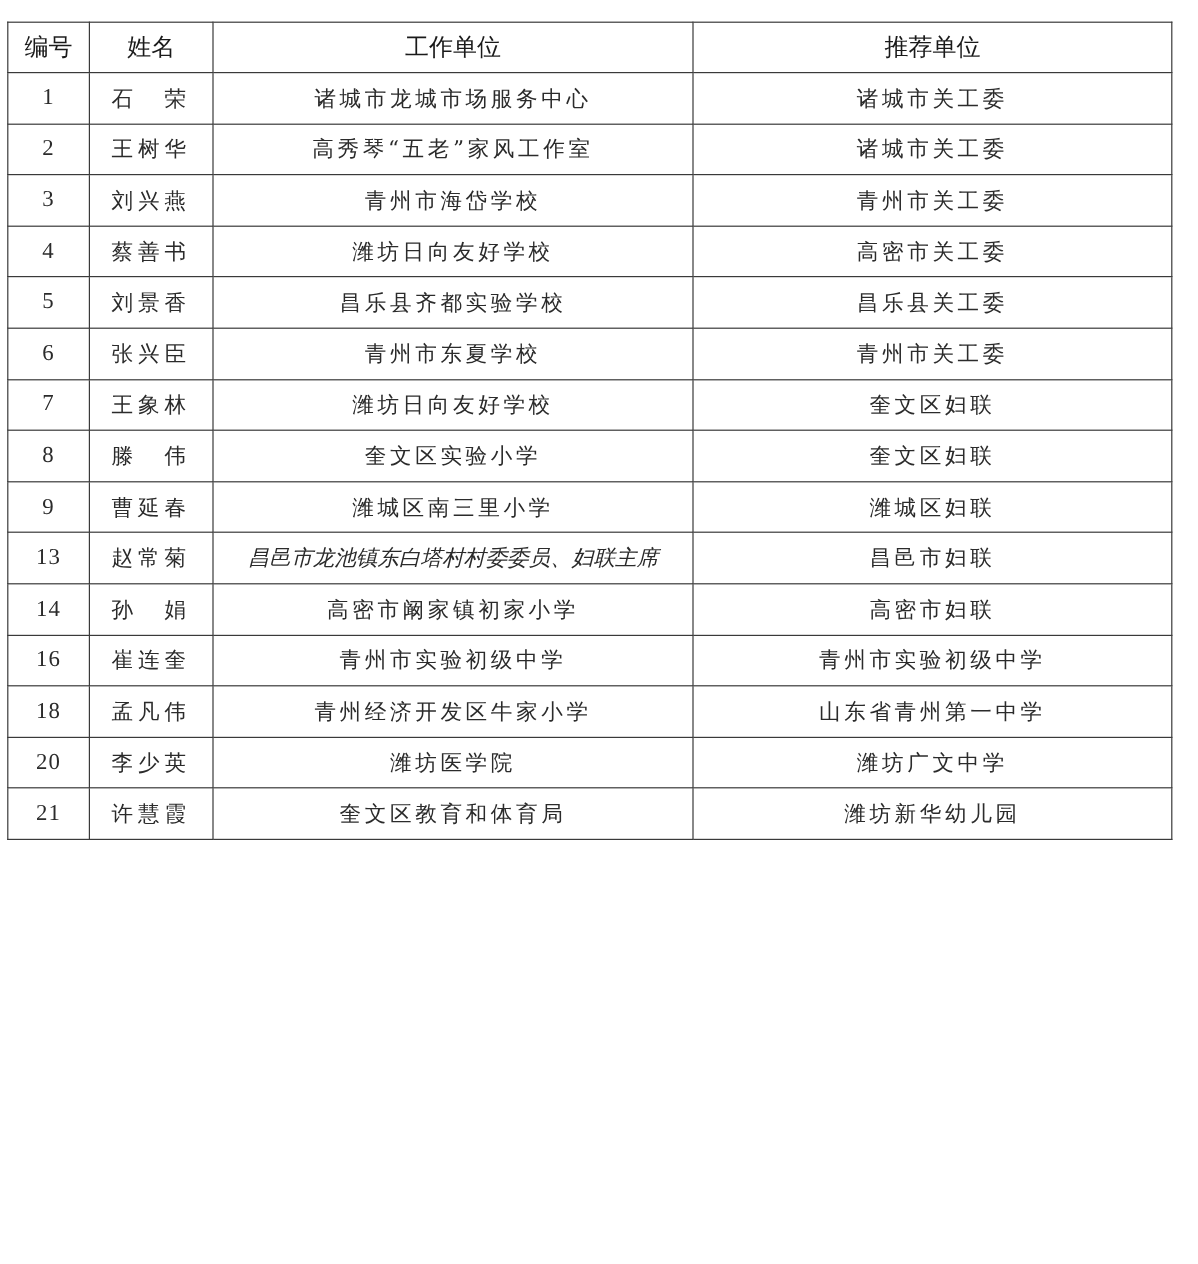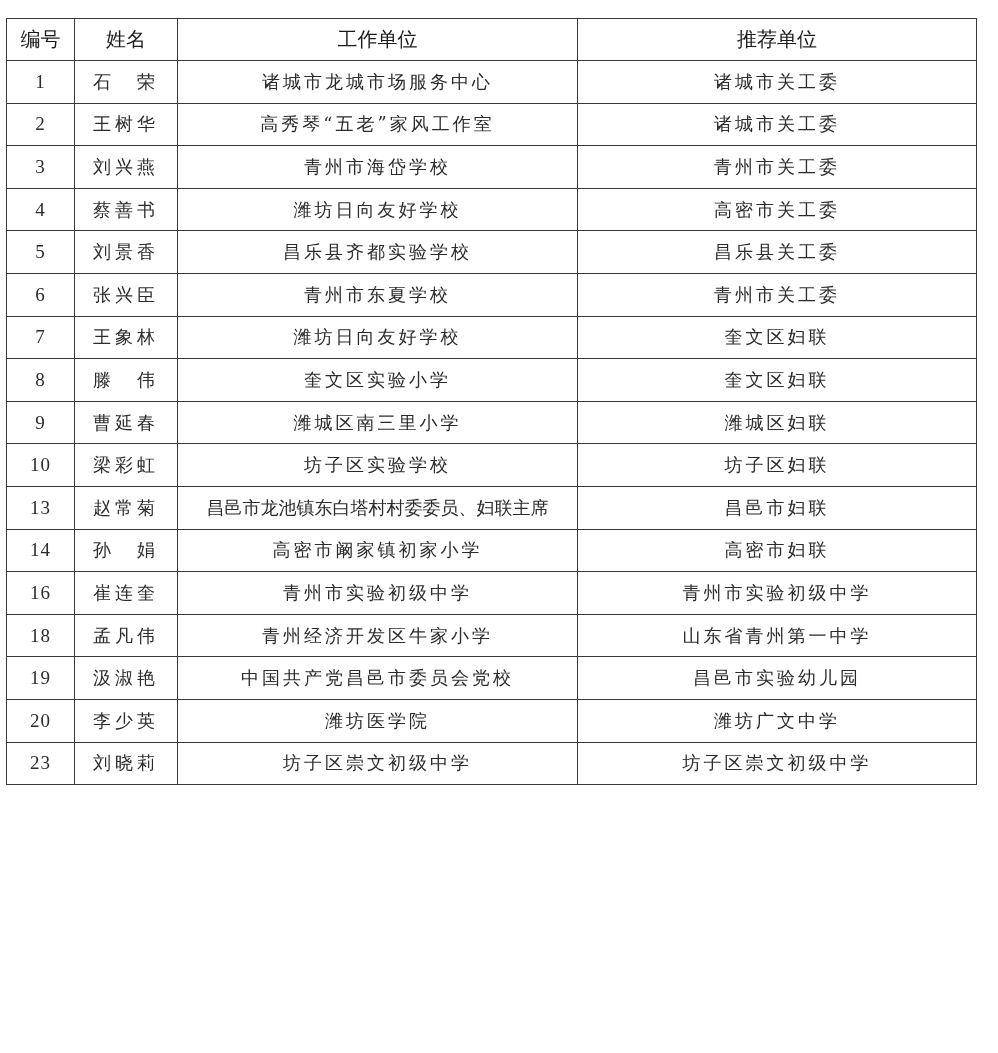--- a/index.html
+++ b/index.html
@@ -83,29 +83,23 @@
         <td>奎文区实验小学</td>
         <td>奎文区妇联</td>
       </tr>
       <tr>
         <td class="num">9</td>
         <td class="name">曹延春</td>
         <td>潍城区南三里小学</td>
         <td>潍城区妇联</td>
       </tr>
       <tr>
-        <td class="num">10</td>
-        <td class="name">梁彩虹</td>
-        <td>坊子区实验学校</td>
-        <td>坊子区妇联</td>
-      </tr>
-      <tr>
         <td class="num">13</td>
         <td class="name">赵常菊</td>
-        <td style="letter-spacing: 0px;">昌邑市龙池镇东白塔村村委委员、妇联主席</td>
+        <td style="letter-spacing: 0px; font-style: italic;">昌邑市龙池镇东白塔村村委委员、妇联主席</td>
         <td>昌邑市妇联</td>
       </tr>
       <tr>
         <td class="num">14</td>
         <td class="name">孙　娟</td>
         <td>高密市阚家镇初家小学</td>
         <td>高密市妇联</td>
       </tr>
       <tr>
         <td class="num">16</td>
@@ -113,31 +107,25 @@
         <td>青州市实验初级中学</td>
         <td>青州市实验初级中学</td>
       </tr>
       <tr>
         <td class="num">18</td>
         <td class="name">孟凡伟</td>
         <td>青州经济开发区牛家小学</td>
         <td>山东省青州第一中学</td>
       </tr>
       <tr>
-        <td class="num">19</td>
-        <td class="name">汲淑艳</td>
-        <td>中国共产党昌邑市委员会党校</td>
-        <td>昌邑市实验幼儿园</td>
-      </tr>
-      <tr>
         <td class="num">20</td>
         <td class="name">李少英</td>
         <td>潍坊医学院</td>
         <td>潍坊广文中学</td>
       </tr>
       <tr>
-        <td class="num">23</td>
-        <td class="name">刘晓莉</td>
-        <td>坊子区崇文初级中学</td>
-        <td>坊子区崇文初级中学</td>
+        <td class="num">21</td>
+        <td class="name">许慧霞</td>
+        <td>奎文区教育和体育局</td>
+        <td>潍坊新华幼儿园</td>
       </tr>
     </tbody>
 </table>
 
 </body></html>

